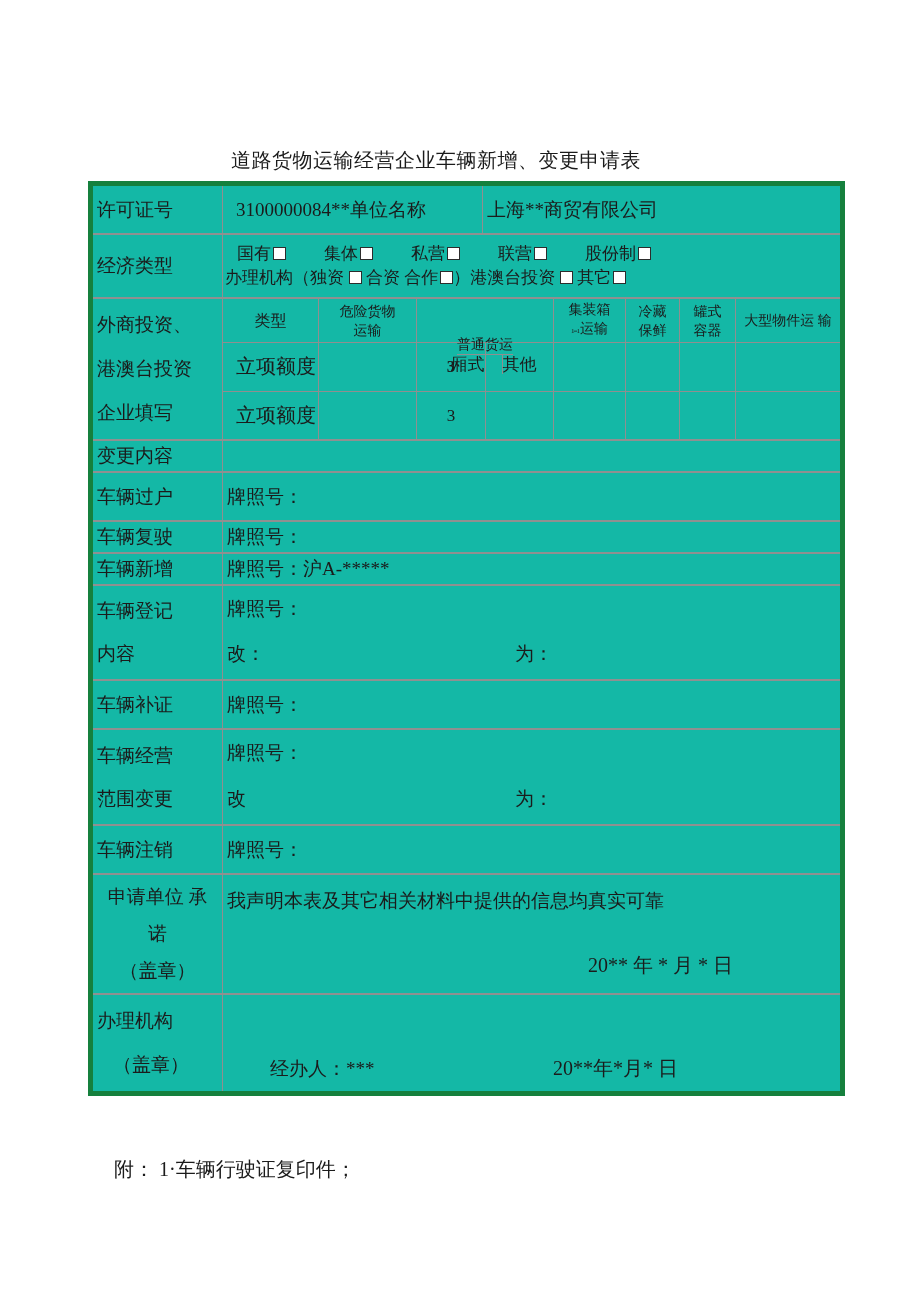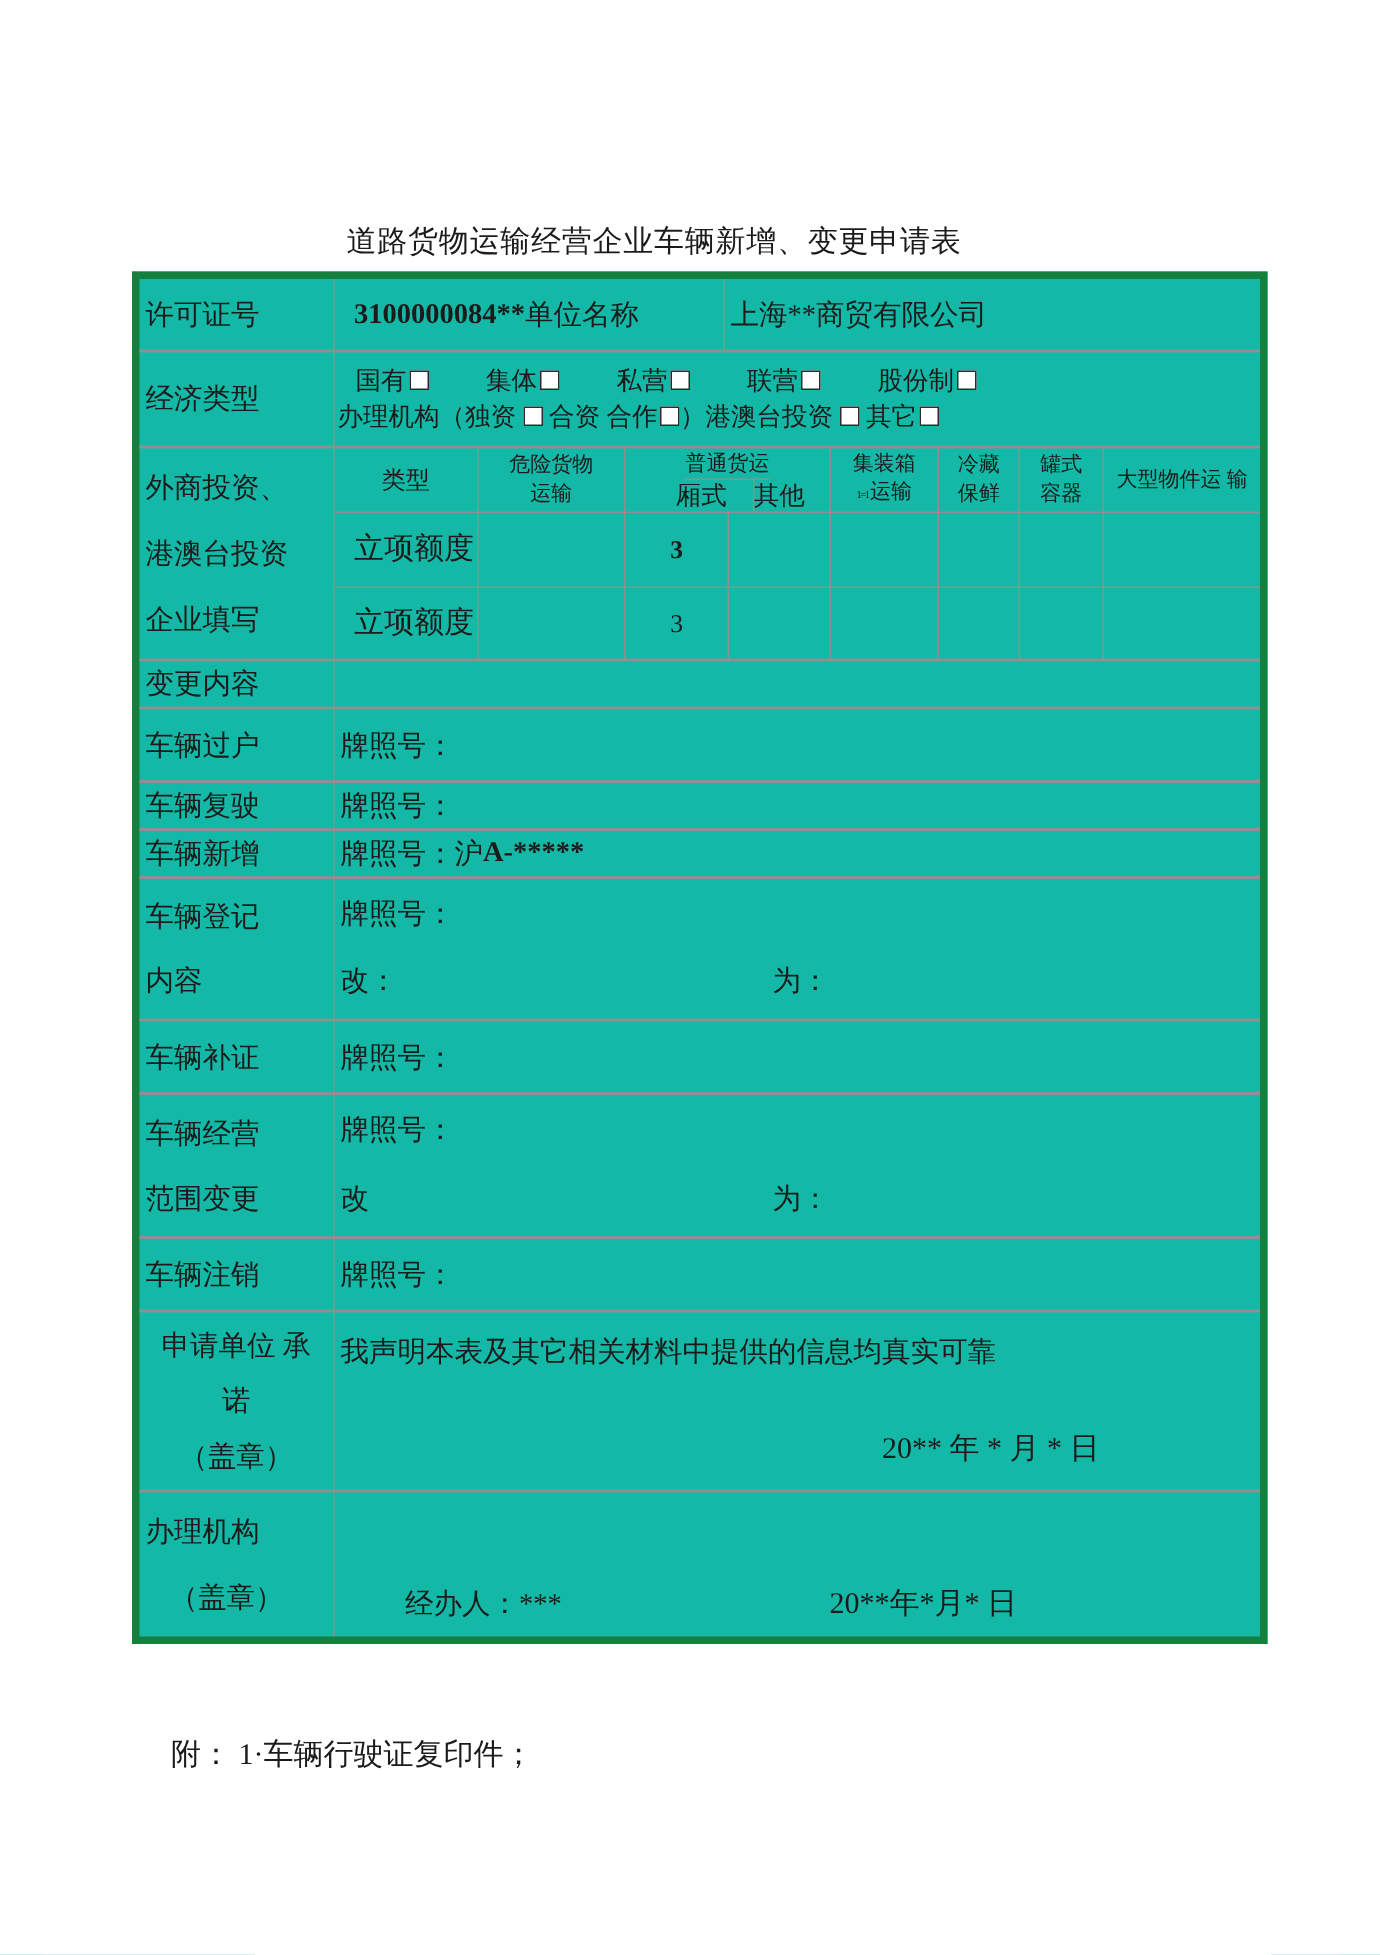--- a/index.html
+++ b/index.html
@@ -1,21 +1,20 @@
 <!DOCTYPE html>
 <html><head>
 <meta charset="utf-8">
 <style>
   * { margin:0; padding:0; box-sizing:border-box; }
   html,body { background:#ffffff; }
   .page {
     position:relative; width:920px; height:1303px; background:#fff;
     font-family:"Liberation Serif","DejaVu Serif",serif; color:#1b1b1b;
     overflow:hidden;
-    border-radius:30px;
   }
   .title {
     position:absolute; left:231px; top:147px;
     font-size:20px; letter-spacing:0.5px; white-space:nowrap;
   }
   .tbl {
     position:absolute; left:88px; top:181px; width:757px;
     border:5px solid #15803d; background:#14b8a6;
   }
   .row { display:flex; width:100%; }
@@ -27,21 +26,21 @@
     flex:0 0 130px; border-right:1px solid #8f8f8f;
     font-size:19px; padding-left:4px;
     display:flex; flex-direction:column; justify-content:center;
   }
   .lbl-spread { justify-content:space-around; padding-top:4px; padding-bottom:4px; }
   .lbl-center { text-align:center; padding-left:0; }
   .lbl-indent2 { padding-left:16px; }
 
   .cell { font-size:19px; display:flex; align-items:center; padding-left:4px; }
   .grow { flex:1 1 auto; }
-  .b { font-weight:bold; }
+  .b { font-weight:normal; }
   .cell-split { flex:0 0 260px; border-right:1px solid #8f8f8f; padding-left:13px; }
 
   
   .econ {
     flex:1; display:flex; flex-direction:column; justify-content:space-around;
     font-size:17px; padding:6px 0 8px 0;
   }
   .econ-l1 { display:flex; gap:38px; padding-left:14px; white-space:nowrap; }
   .econ-l2 { padding-left:2px; white-space:nowrap; }
   .cb {
@@ -58,21 +57,21 @@
   .ic {
     display:flex; flex-direction:column; justify-content:center; align-items:center;
     border-right:1px solid #8f8f8f; text-align:center; line-height:19px;
   }
   .ic:last-child { border-right:none; }
   .w-type{flex:0 0 96px}.w-danger{flex:0 0 98px}.w-general{flex:0 0 137px}
   .w-box{flex:0 0 69px}.w-other{flex:0 0 68px}.w-cont{flex:0 0 72px}
   .w-cold{flex:0 0 54px}.w-tank{flex:0 0 56px}.w-large{flex:1 1 auto}
   .type-hdr { font-size:16px; }
   .gen-wrap { flex-direction:column; justify-content:stretch; padding:0; }
-  .gen-top { height:21px; border-bottom:1px solid #8f8f8f; display:flex; align-items:center; justify-content:center; }
+  .gen-top { height:21px; border-bottom:1px solid #8f8f8f; display:flex; align-items:center; justify-content:center;margin-top:36px; }
   .gen-bot { flex:1; display:flex; }
   .gen-bot .sub { display:flex; align-items:center; justify-content:center; font-size:17px; }
   .gen-bot .sub1 { flex:0 0 69px; border-right:1px solid #8f8f8f; }
   .gen-bot .sub2 { flex:1; }
   .mini { font-size:7px; letter-spacing:-1px; margin-right:1px; }
   .ir .rl { align-items:flex-start; padding-left:13px; font-size:20px; }
   .ir .v { font-size:17px; }
   .v-bold { font-weight:bold; }
 
   

